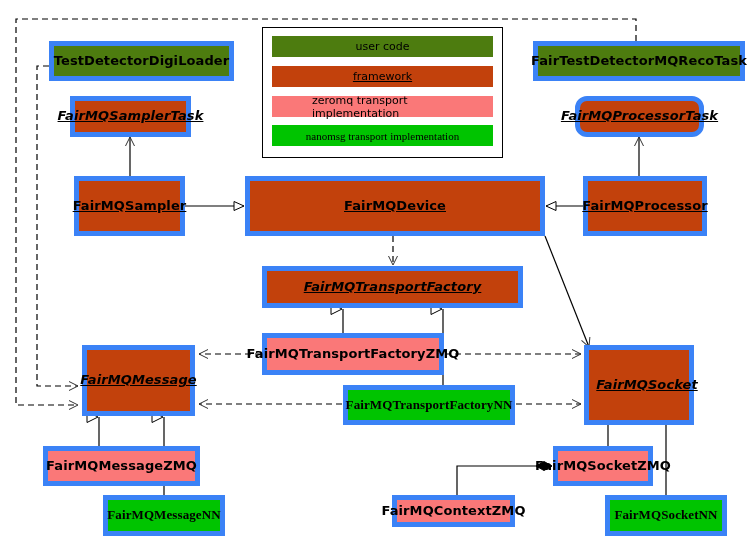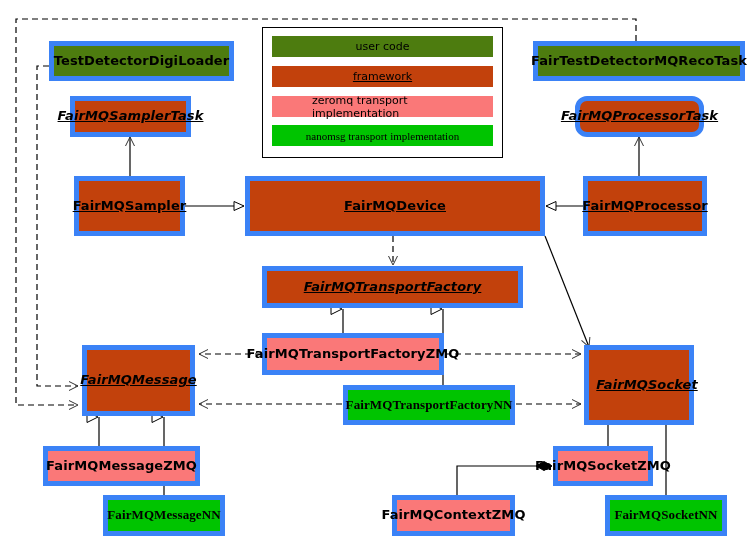--- a/index.html
+++ b/index.html
@@ -187,15 +187,15 @@
   <div class="node c-framework italic" style="left:584px;top:345px;width:110px;height:80px;padding-left:16px;">FairMQSocket</div>
 
   <div class="node c-zmq" style="left:33px;top:446px;width:157px;height:40px;margin-left:10px;">FairMQMessageZMQ</div>
 
   <div class="node c-nn" style="left:103px;top:495px;width:122px;height:41px;">FairMQMessageNN</div>
 
   <div class="node c-zmq" style="left:553px;top:446px;width:100px;height:40px;">FairMQSocketZMQ</div>
 
   <div class="node c-nn" style="left:605px;top:495px;width:122px;height:41px;">FairMQSocketNN</div>
 
-  <div class="node c-zmq" style="left:392px;top:495px;width:123px;height:41px;">FairMQContextZMQ</div>
+  <div class="node c-zmq" style="left:392px;top:495px;width:123px;height:32px;">FairMQContextZMQ</div>
 
 </div>
 
 </body></html>

